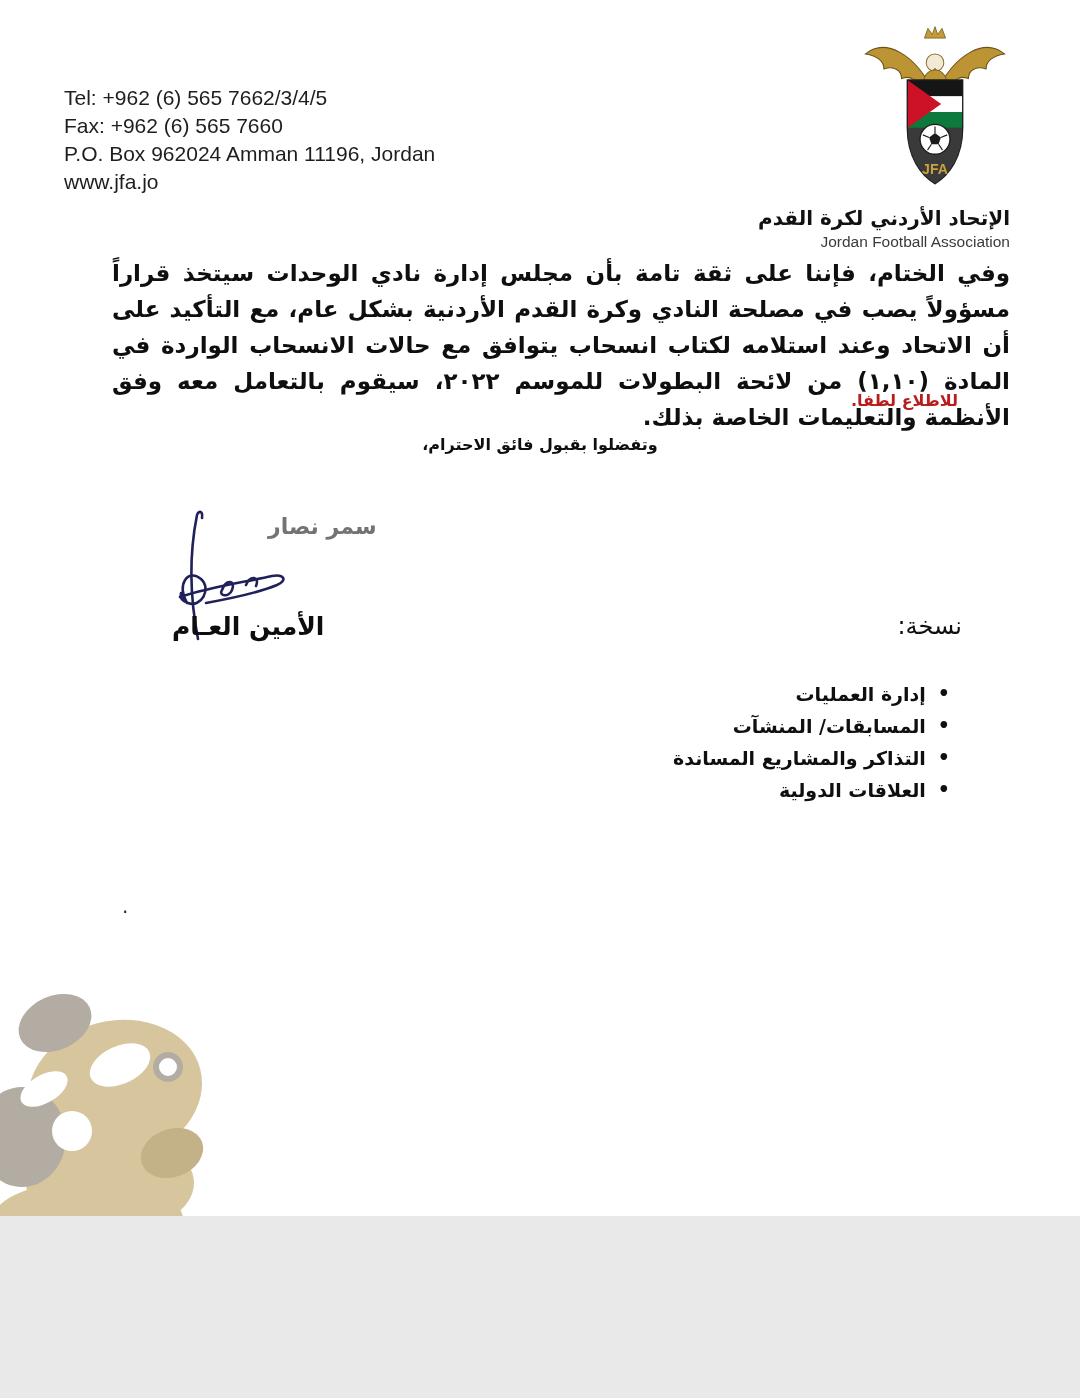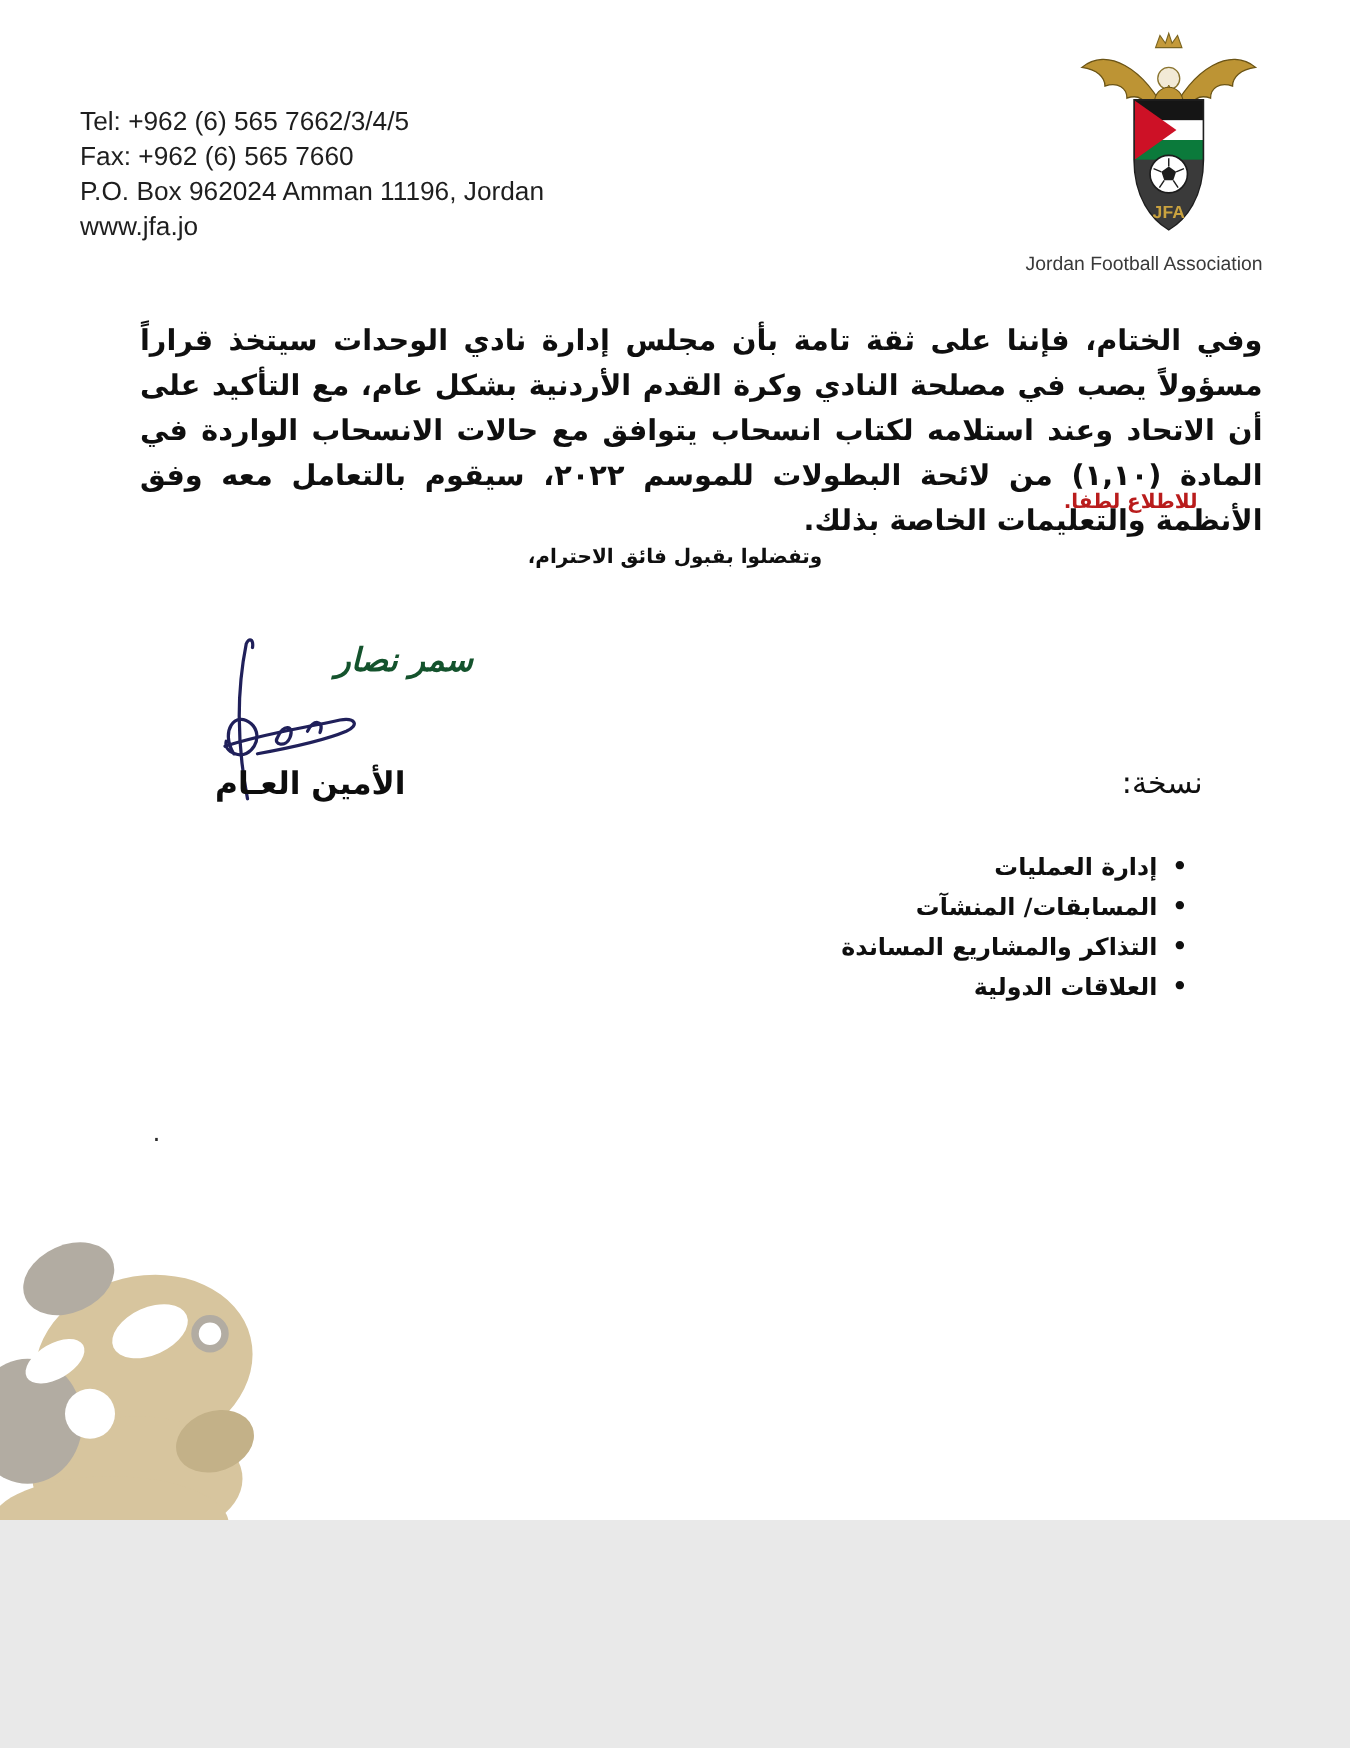--- a/index.html
+++ b/index.html
@@ -43,23 +43,22 @@
   }
   .closing {
     position:absolute; left:0; top:435px; width:100%;
     direction:rtl; text-align:center;
     font-size:16px; font-weight:bold; color:#0f0f0f;
   }
 
   
   .sig-name {
     position:absolute; left:268px; top:514px;
-    direction:rtl; font-size:26px; font-weight:bold; color:#14532d;
+    direction:rtl; font-size:22px; font-weight:bold; color:#737373;
     z-index:2;
-    font-style:italic;
   }
   .sig-scrawl { position:absolute; left:168px; top:505px; width:170px; height:140px; z-index:1; }
   .sig-title {
     position:absolute; left:172px; top:612px;
     direction:rtl; font-size:25px; font-weight:bold; color:#0d0d0d;
     z-index:2;
   }
 
   
   .copies-label {
@@ -124,20 +123,21 @@
         <g stroke="#1c1c1c" stroke-width="1.3">
           <line x1="85" y1="124" x2="85" y2="116.5"></line>
           <line x1="91.7" y1="128.9" x2="98.8" y2="126"></line>
           <line x1="89.1" y1="136.7" x2="93.5" y2="143.3"></line>
           <line x1="80.9" y1="136.7" x2="76.5" y2="143.3"></line>
           <line x1="78.3" y1="128.9" x2="71.2" y2="126"></line>
         </g>
       </g>
       <text x="85" y="171" text-anchor="middle" font-size="16" font-weight="bold" fill="#c9a23f" font-family="Liberation Sans, DejaVu Sans, sans-serif">JFA</text>
     </svg>
+    <div class="org-ar">الإتحاد الأردني لكرة القدم</div>
     <div class="org-en">Jordan Football Association</div>
   </div>
 
   <div class="body-par">وفي الختام، فإننا على ثقة تامة بأن مجلس إدارة نادي الوحدات سيتخذ قراراً مسؤولاً يصب في مصلحة النادي وكرة القدم الأردنية بشكل عام، مع التأكيد على أن الاتحاد وعند استلامه لكتاب انسحاب يتوافق مع حالات الانسحاب الواردة في المادة (١,١٠) من لائحة البطولات للموسم ٢٠٢٢، سيقوم بالتعامل معه وفق الأنظمة والتعليمات الخاصة بذلك.</div>
   <div class="note">للاطلاع لطفا.</div>
   <div class="closing">وتفضلوا بقبول فائق الاحترام،</div>
 
   <div class="sig-name">سمر نصار</div>
   <svg class="sig-scrawl" viewBox="0 0 170 140" aria-hidden="true">
     <g fill="none" stroke="#20205a" stroke-width="2.6" stroke-linecap="round">

